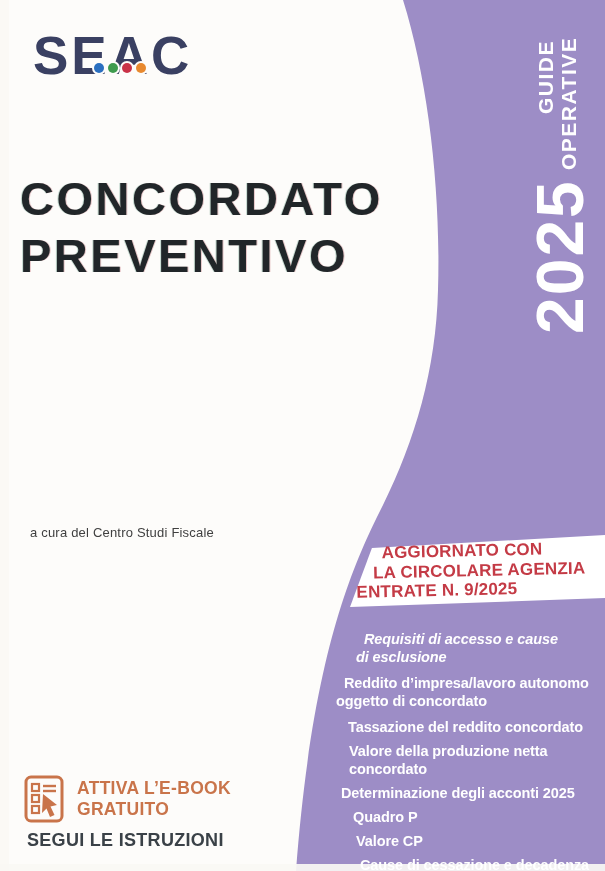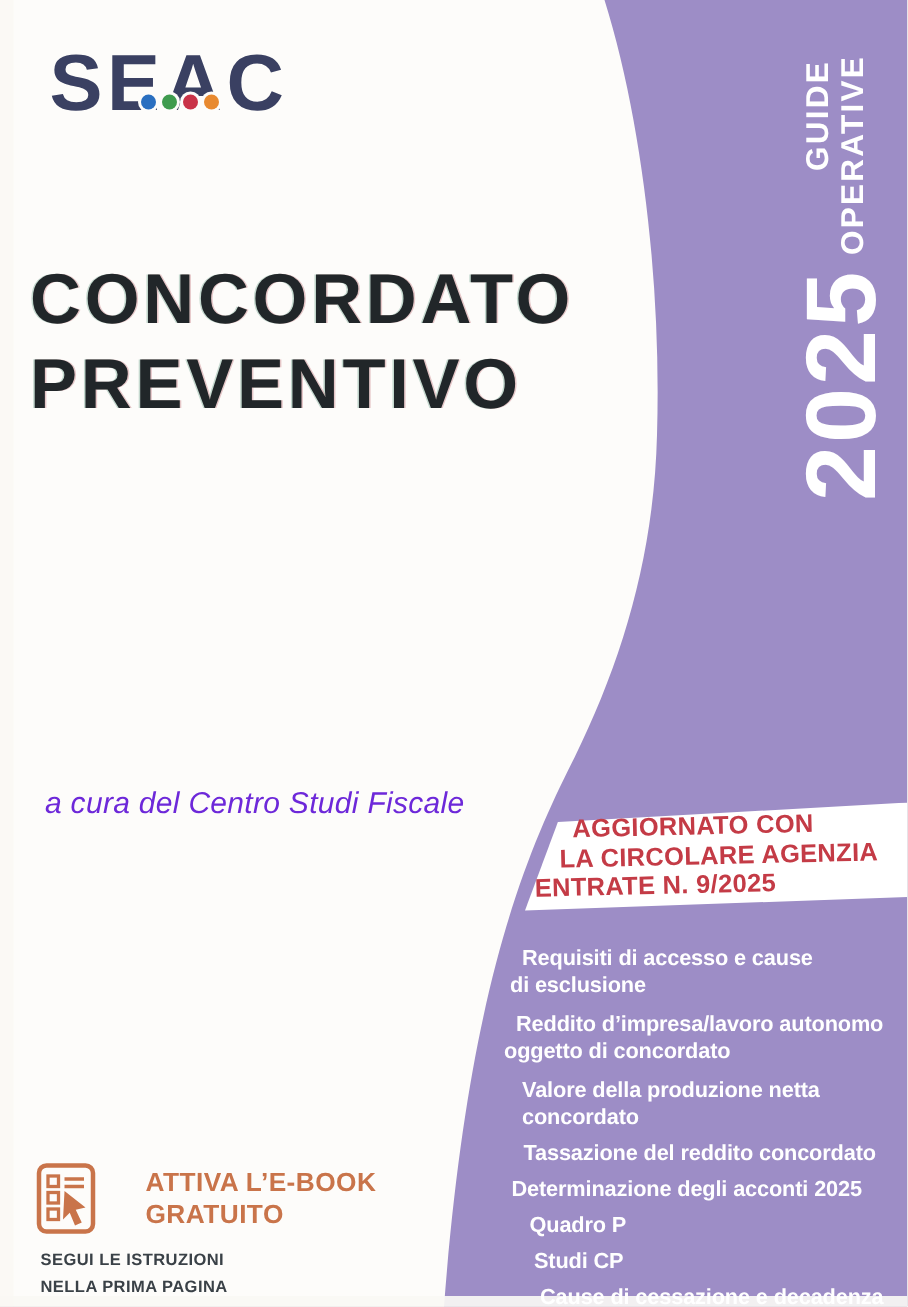--- a/index.html
+++ b/index.html
@@ -36,21 +36,21 @@
   }
   
   .title{
     position:absolute;left:20px;top:170px;margin:0;
     font-size:47px;font-weight:bold;line-height:57px;letter-spacing:2.5px;color:#212629;
     text-shadow:1px 0 rgba(160,40,50,.25),-1px 0 rgba(30,110,80,.25);
   }
   
   .curator{
     position:absolute;left:30px;top:525px;
-    font-style:italic;font-size:20px;color:#6d28d9;letter-spacing:.2px;
+    font-size:13px;color:#404040;letter-spacing:.2px;
   }
   
   .update-box-bg{
     position:absolute;left:350px;top:533px;width:255px;height:75px;background:#fff;
     clip-path:polygon(8.6% 20%,100% 2.7%,100% 86.7%,0% 98.7%);
   }
   .update-box-text{
     position:absolute;left:356px;top:541px;width:245px;
     transform:rotate(-1.3deg);
     color:#c43b46;font-weight:bold;font-size:17px;line-height:19.5px;letter-spacing:.2px;
@@ -59,38 +59,38 @@
   .ub2{margin-left:17px;}
   .ub3{margin-left:0;}
   
   .topics{
     position:absolute;left:340px;top:630px;width:262px;
     color:#fff;font-size:14.5px;font-weight:600;line-height:18px;letter-spacing:-.1px;
   }
   .topic{margin-bottom:6px;}
   .topic.two{margin-bottom:8px;}
   .topic .l2{margin-left:-8px;}
-  .topic:nth-child(1){margin-left:8px;}
+  .topic:nth-child(1){margin-left:24px;font-style:italic;}
   .topic:nth-child(2){margin-left:4px;}
   .topic:nth-child(3){margin-left:8px;}
   .topic:nth-child(4){margin-left:9px;}
   .topic:nth-child(5){margin-left:1px;}
   .topic:nth-child(6){margin-left:13px;}
   .topic:nth-child(7){margin-left:16px;}
   .topic:nth-child(8){margin-left:20px;}
   
-  .ebook{position:absolute;left:24px;top:775px;display:flex;align-items:flex-start;gap:20px;}
+  .ebook{position:absolute;left:24px;top:775px;display:flex;align-items:flex-start;}
   .ebook-icon{width:40px;height:48px;flex:0 0 auto;}
   .ebook-cta-text{
     margin-left:13px;margin-top:3px;
     color:#c9744a;font-weight:bold;font-size:17.5px;line-height:21px;letter-spacing:.3px;
   }
   .ebook-note{
     position:absolute;left:27px;top:831px;
-    color:#3a4147;font-size:11px;font-weight:600;line-height:18px;letter-spacing:.3px;
+    color:#3a4147;font-size:18px;font-weight:600;line-height:18px;letter-spacing:.3px;
   }
 </style>
 </head>
 <body>
 
 <div class="cover">
 
   <svg class="panel" viewBox="0 0 605 871" preserveAspectRatio="none" aria-hidden="true">
     <path d="M 403 0
              C 428 80 441 190 438 290
@@ -134,33 +134,33 @@
   <div class="topics">
     <div class="topic two">
       <div class="l1">Requisiti di accesso e cause</div>
       <div class="l2">di esclusione</div>
     </div>
     <div class="topic two">
       <div class="l1">Reddito d’impresa/lavoro autonomo</div>
       <div class="l2">oggetto di concordato</div>
     </div>
     <div class="topic">
-      <div class="l1">Valore della produzione netta concordato</div>
+      <div class="l1">Tassazione del reddito concordato</div>
     </div>
     <div class="topic">
-      <div class="l1">Tassazione del reddito concordato</div>
+      <div class="l1">Valore della produzione netta concordato</div>
     </div>
     <div class="topic">
       <div class="l1">Determinazione degli acconti 2025</div>
     </div>
     <div class="topic">
       <div class="l1">Quadro P</div>
     </div>
     <div class="topic">
-      <div class="l1">Studi CP</div>
+      <div class="l1">Valore CP</div>
     </div>
     <div class="topic">
       <div class="l1">Cause di cessazione e decadenza</div>
     </div>
   </div>
 
   <div class="ebook">
     <svg class="ebook-icon" viewBox="0 0 40 48" aria-hidden="true">
       <rect x="2" y="2" width="36" height="44" rx="5" fill="none" stroke="#c9744a" stroke-width="3"></rect>
       <rect x="8" y="9" width="7" height="7" fill="none" stroke="#c9744a" stroke-width="2.2"></rect>
@@ -170,16 +170,15 @@
       <line x1="19" y1="16" x2="32" y2="16" stroke="#c9744a" stroke-width="2.4"></line>
       <path d="M19 19 L33 30 L26.5 31.5 L30.5 40 L26 42 L22.5 33.5 L18 38 Z" fill="#c9744a"></path>
     </svg>
     <div class="ebook-cta-text">
       <div>ATTIVA L’E-BOOK</div>
       <div>GRATUITO</div>
     </div>
   </div>
   <div class="ebook-note">
     <div>SEGUI LE ISTRUZIONI</div>
-    <div>NELLA PRIMA PAGINA</div>
   </div>
 
 </div>
 
 </body></html>

